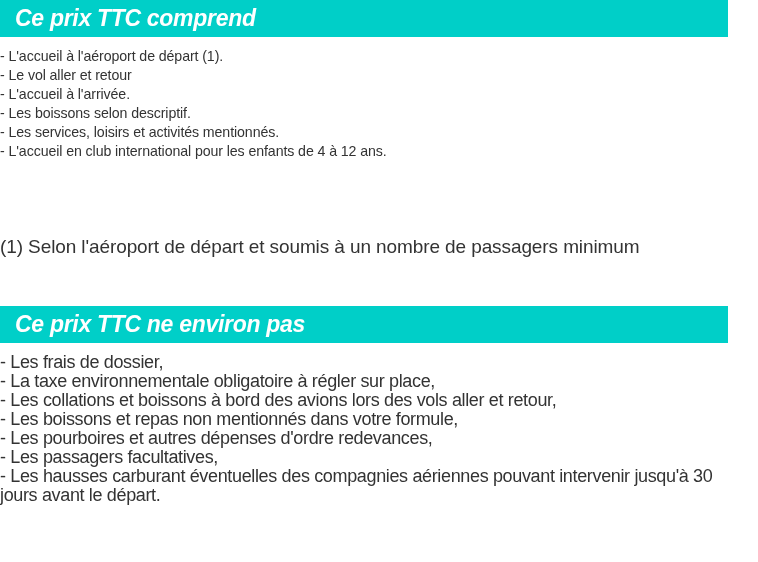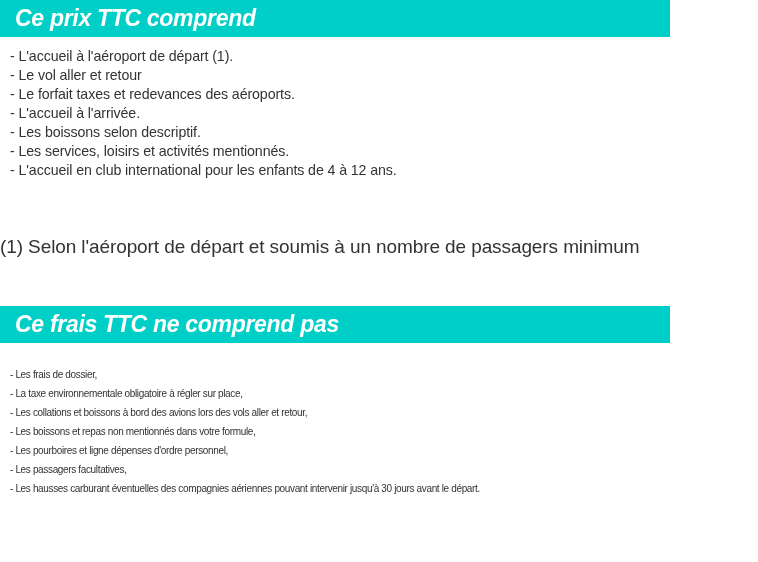--- a/index.html
+++ b/index.html
@@ -11,53 +11,52 @@
       width: 758px;
       height: 562px;
       overflow: hidden;
       position: relative;
       font-family: "Liberation Sans", "DejaVu Sans", sans-serif;
       color: #333333;
     }
     .section-header {
       position: absolute;
       left: 0;
-      width: 670px;
+      width: 728px;
       height: 37px;
       background: #00cfc8;
       color: #ffffff;
       box-sizing: border-box;
       padding-left: 15px;
       font-family: "Liberation Sans", "DejaVu Sans", sans-serif;
       font-style: italic;
       font-weight: bold;
       font-size: 23px;
       line-height: 37px;
       white-space: nowrap;
       letter-spacing: -0.3px;
     }
     .list {
       position: absolute;
-      left: 10px;
+      left: 0;
       width: 740px;
       margin: 0;
       padding: 0;
       list-style: none;
       font-size: 14.2px;
       line-height: 19px;
       letter-spacing: -0.1px;
     }
     .list li {
       margin: 0;
       padding: 0;
     }
     .list.narrow {
-      font-size: 10px;
+      font-size: 18px;
       letter-spacing: -0.35px;
-      margin-top: 12px;
     }
     .note {
       position: absolute;
       left: 0;
       top: 237px;
       font-size: 19px;
       line-height: 19px;
       letter-spacing: -0.1px;
       white-space: nowrap;
     }
@@ -67,32 +66,31 @@
     #list2 { top: 353px; }
   </style>
 </head>
 <body>
 
 <div id="header1" class="section-header">Ce prix TTC comprend</div>
 
 <ul id="list1" class="list">
   <li>- L'accueil à l'aéroport de départ (1).</li>
   <li>- Le vol aller et retour</li>
-  <li>- Le forfait taxes et redevances des aéroports.</li>
   <li>- L'accueil à l'arrivée.</li>
   <li>- Les boissons selon descriptif.</li>
   <li>- Les services, loisirs et activités mentionnés.</li>
   <li>- L'accueil en club international pour les enfants de 4 à 12 ans.</li>
 </ul>
 
 <div class="note">(1) Selon l'aéroport de départ et soumis à un nombre de passagers minimum</div>
 
-<div id="header2" class="section-header">Ce frais TTC ne comprend pas</div>
+<div id="header2" class="section-header">Ce prix TTC ne environ pas</div>
 
 <ul id="list2" class="list narrow">
   <li>- Les frais de dossier,</li>
   <li>- La taxe environnementale obligatoire à régler sur place,</li>
   <li>- Les collations et boissons à bord des avions lors des vols aller et retour,</li>
   <li>- Les boissons et repas non mentionnés dans votre formule,</li>
-  <li>- Les pourboires et ligne dépenses d'ordre personnel,</li>
+  <li>- Les pourboires et autres dépenses d'ordre redevances,</li>
   <li>- Les passagers facultatives,</li>
   <li>- Les hausses carburant éventuelles des compagnies aériennes pouvant intervenir jusqu'à 30 jours avant le départ.</li>
 </ul>
 
 </body></html>

